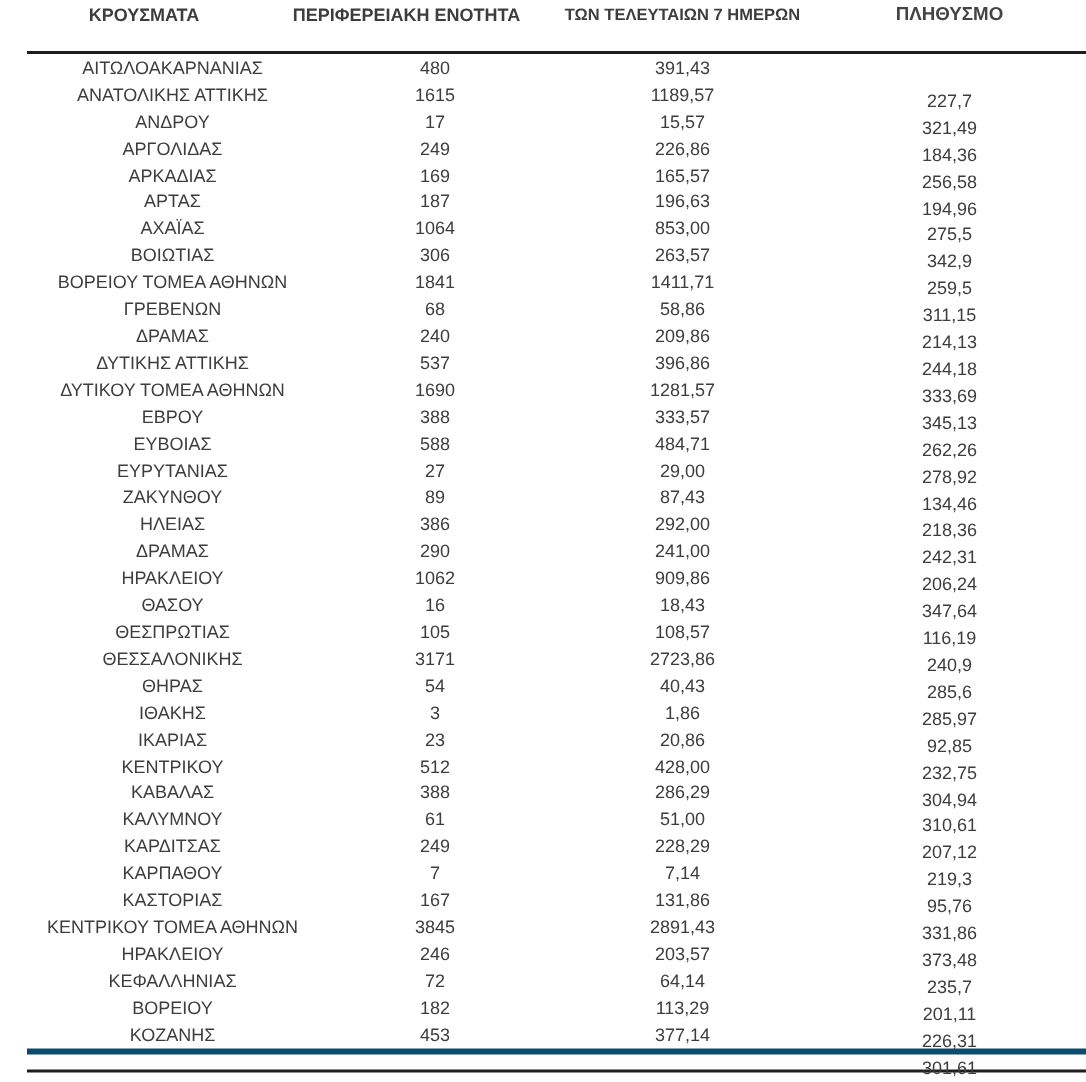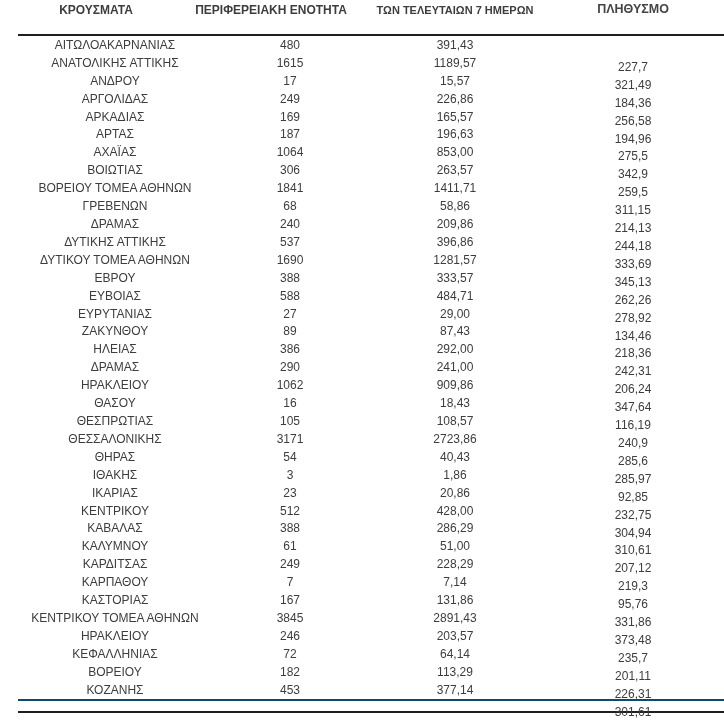--- a/index.html
+++ b/index.html
@@ -39,21 +39,21 @@
     font-weight: bold;
   }
   .hcell .hl { display: block; white-space: nowrap; }
   .hcell.small { font-size: 11px; line-height: 14px; }
   .hcell.big   { font-size: 12.5px; line-height: 15px; color: #444444; }
   .c0 { width: 194px; }
   .c1 { width: 156px; }
   .c2 { width: 174px; }
   .c3 { width: 182px; margin-top: 44px; }
   .tbody {
-    border-bottom: 2px solid #0c4a6e;
+    border-bottom: 4px solid #0c4a6e;
   }
   .row {
     display: flex;
     height: 17.92px;
     align-items: center;
   }
   .cell {
     font-size: 12px;
     line-height: 14px;
     text-align: center;

